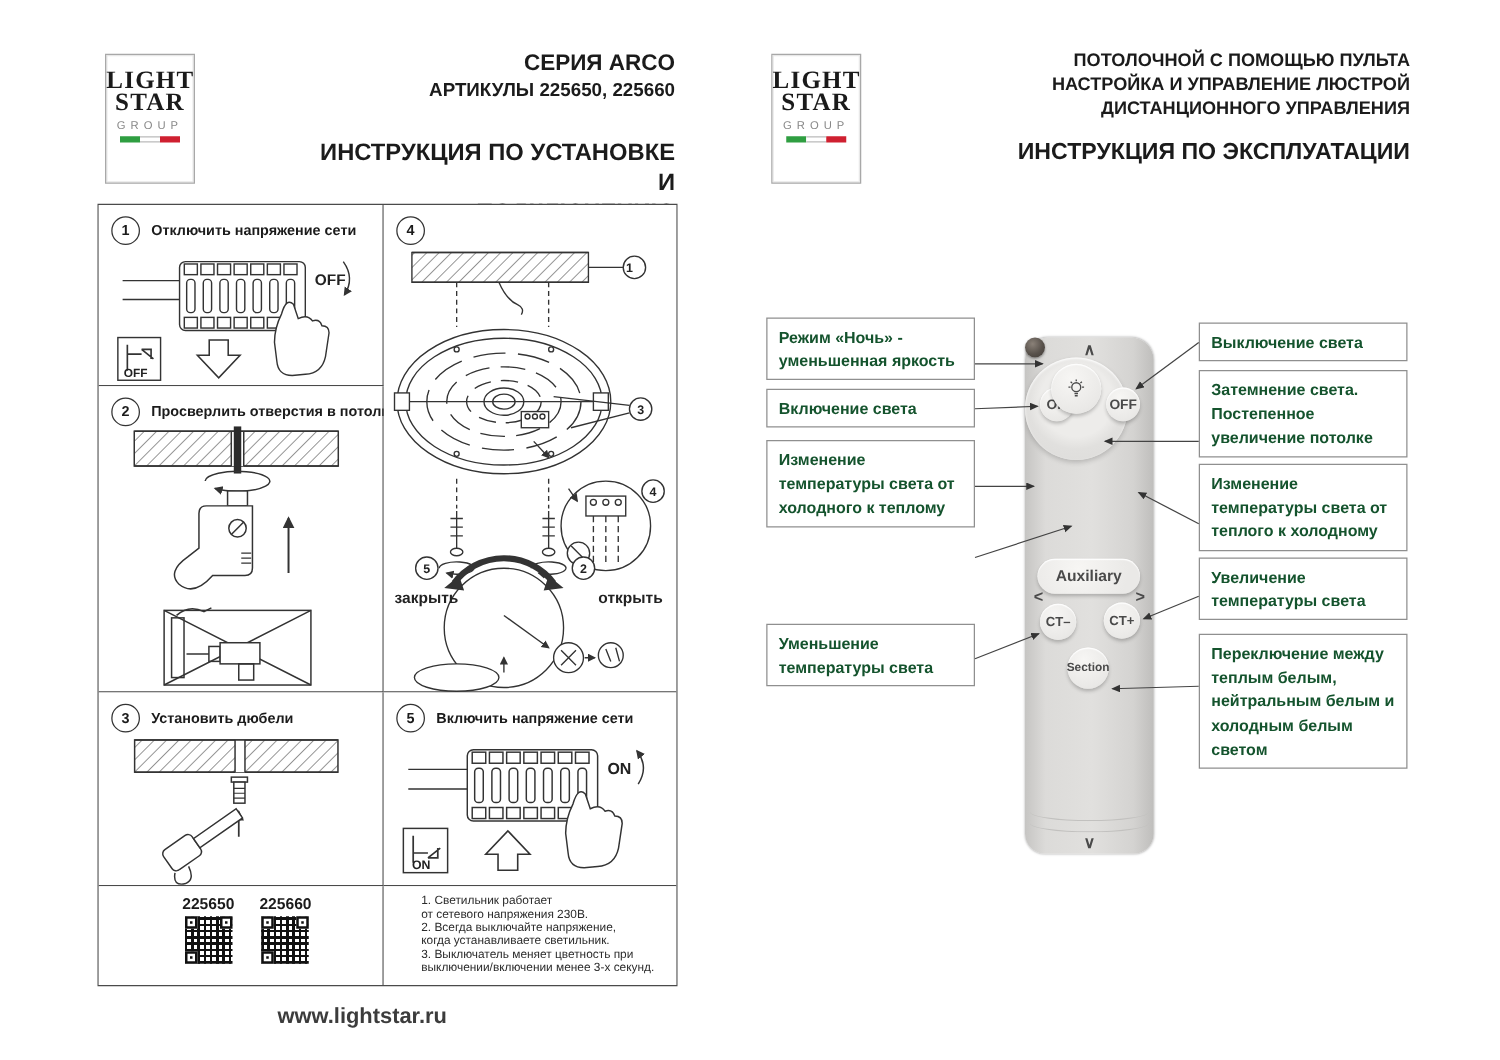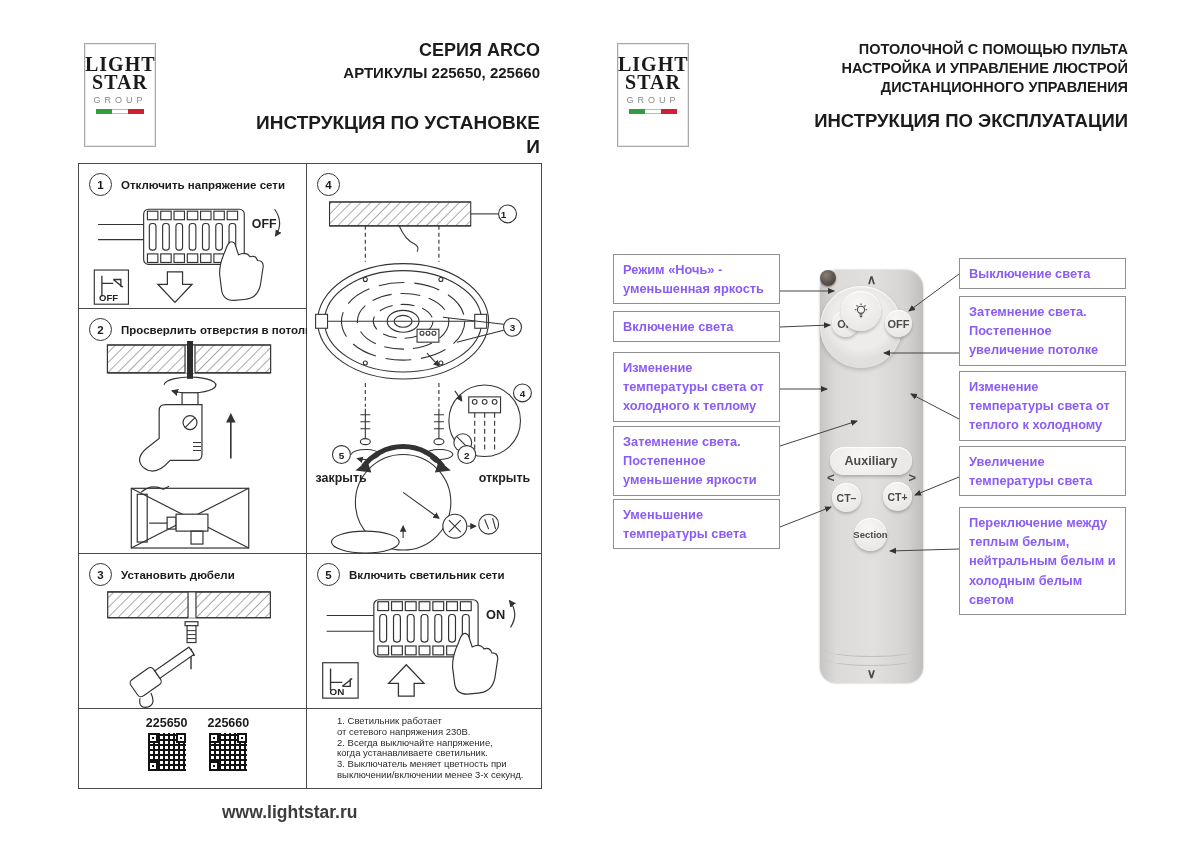--- a/index.html
+++ b/index.html
@@ -42,21 +42,21 @@
   .qr{position:relative;width:38px;height:38px;margin:0 auto;background:
       repeating-linear-gradient(90deg,#111 0 2px,transparent 2px 5px),
       repeating-linear-gradient(0deg,#111 0 2px,transparent 2px 5px);}
   .qr i{position:absolute;width:10px;height:10px;border:2px solid #111;background:#fff;box-sizing:border-box;}
   .qr i::after{content:"";position:absolute;left:2px;top:2px;width:2px;height:2px;background:#111;}
   .qr .f1{left:0;top:0;} .qr .f2{right:0;top:0;} .qr .f3{left:0;bottom:0;}
   
   .notes{padding:7px 0 0 30px;font-size:9.5px;line-height:1.14;color:#2b2b2b;}
   
   .co{position:absolute;background:#fff;border:1px solid #8f8f8f;box-sizing:border-box;
-      width:167px;padding:5px 9px;font-size:12.8px;font-weight:600;line-height:1.5;color:#8b5cf6;}
+      width:167px;padding:5px 9px;font-size:12.8px;font-weight:600;line-height:1.5;color:#14532d;}
   
   #remote{left:820px;top:270px;width:103px;height:413px;border-radius:18px 18px 16px 16px;
      background:linear-gradient(90deg,#c6c5c3,#dcdbd9 16%,#e1e0de 52%,#d4d3d1 84%,#bfbebc);
      box-shadow:0 0 2px rgba(0,0,0,.35);}
   .seam{position:absolute;left:4px;width:95px;height:14px;border-bottom:1px solid #c2c1bf;border-radius:50%;}
   .rbtn{position:absolute;border-radius:50%;
      background:radial-gradient(circle at 40% 30%,#f7f6f4,#eae9e7 70%,#e2e1df);
      box-shadow:0 2px 3px rgba(0,0,0,.22),inset 0 1px 1px #fff;
      display:flex;align-items:center;justify-content:center;color:#4a4a4a;font-weight:bold;}
   #night{left:16px;top:14px;width:16px;height:16px;border-radius:50%;
@@ -342,21 +342,21 @@
         <text x="34" y="264" font-size="10" font-weight="bold" fill="#222" text-anchor="middle">5</text>
         <text x="160" y="264" font-size="10" font-weight="bold" fill="#222" text-anchor="middle">2</text>
         <text x="8" y="288" font-size="12.5" font-weight="bold" fill="#222">закрыть</text>
         <text x="172" y="288" font-size="12.5" font-weight="bold" fill="#222">открыть</text>
       </svg>
     </div>
 
     <div class="cell b-b" style="left:228px;top:390px;width:234px;height:155px;">
       <div class="step-h">
         <span class="num">5</span>
-        <span class="lbl">Включить светильник сети</span>
+        <span class="lbl">Включить напряжение сети</span>
       </div>
       <svg class="diagram" width="234" height="120" viewBox="0 0 234 122">
         <defs>
             <marker id="ar5" markerWidth="7" markerHeight="7" refX="5" refY="3" orient="auto">
               <path d="M0,0L6,3L0,6z" fill="#333"></path>
             </marker>
           </defs>
         <g stroke="#333" fill="none" stroke-width="1.2">
           <path d="M18,30 H66 M18,46 H66"></path>
           <rect x="66" y="14" width="106" height="58" rx="5" fill="#fff"></rect>
@@ -431,21 +431,20 @@
     <div class="rbtn" style="left:12px;top:213px;width:29px;height:29px;font-size:10.5px;">CT–</div>
     <div class="rbtn" style="left:63px;top:212px;width:29px;height:29px;font-size:10.5px;">CT+</div>
     <div class="rbtn" style="left:34px;top:248px;width:33px;height:33px;font-size:9.5px;">Section</div>
     <div class="seam" style="top:372px;"></div>
     <div class="seam" style="top:381px;"></div>
   </div>
 
   <div class="co" style="left:613px;top:254px;">Режим «Ночь» - уменьшенная яркость</div>
   <div class="co" style="left:613px;top:311px;">Включение света</div>
   <div class="co" style="left:613px;top:352px;">Изменение температуры света от холодного к теплому</div>
-  <div class="co" style="left:613px;top:426px;">Затемнение света. Постепенное уменьшение яркости</div>
   <div class="co" style="left:613px;top:499px;">Уменьшение температуры света</div>
 
   <div class="co" style="left:959px;top:258px;">Выключение света</div>
   <div class="co" style="left:959px;top:296px;">Затемнение света. Постепенное увеличение потолке</div>
   <div class="co" style="left:959px;top:371px;">Изменение температуры света от теплого к холодному</div>
   <div class="co" style="left:959px;top:446px;">Увеличение температуры света</div>
   <div class="co" style="left:959px;top:507px;">Переключение между теплым белым, нейтральным белым и холодным белым светом</div>
 
   <svg class="abs" style="left:0;top:0;pointer-events:none;" width="1200" height="848">
     <defs>

